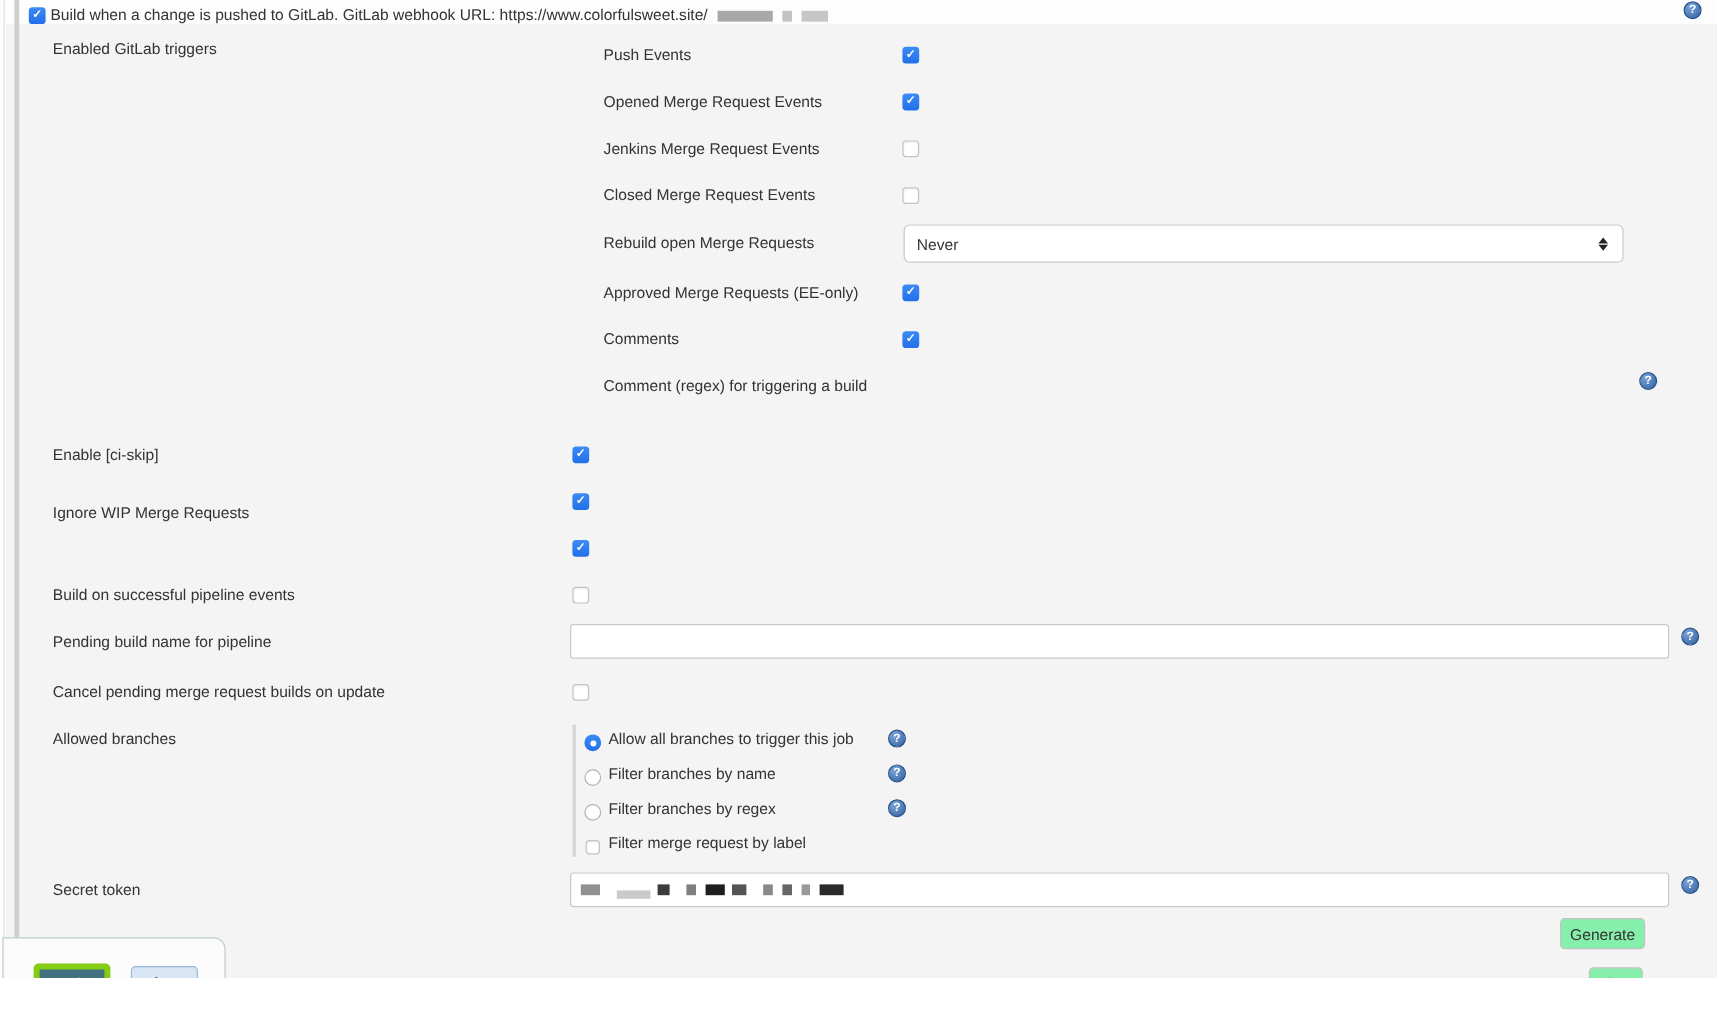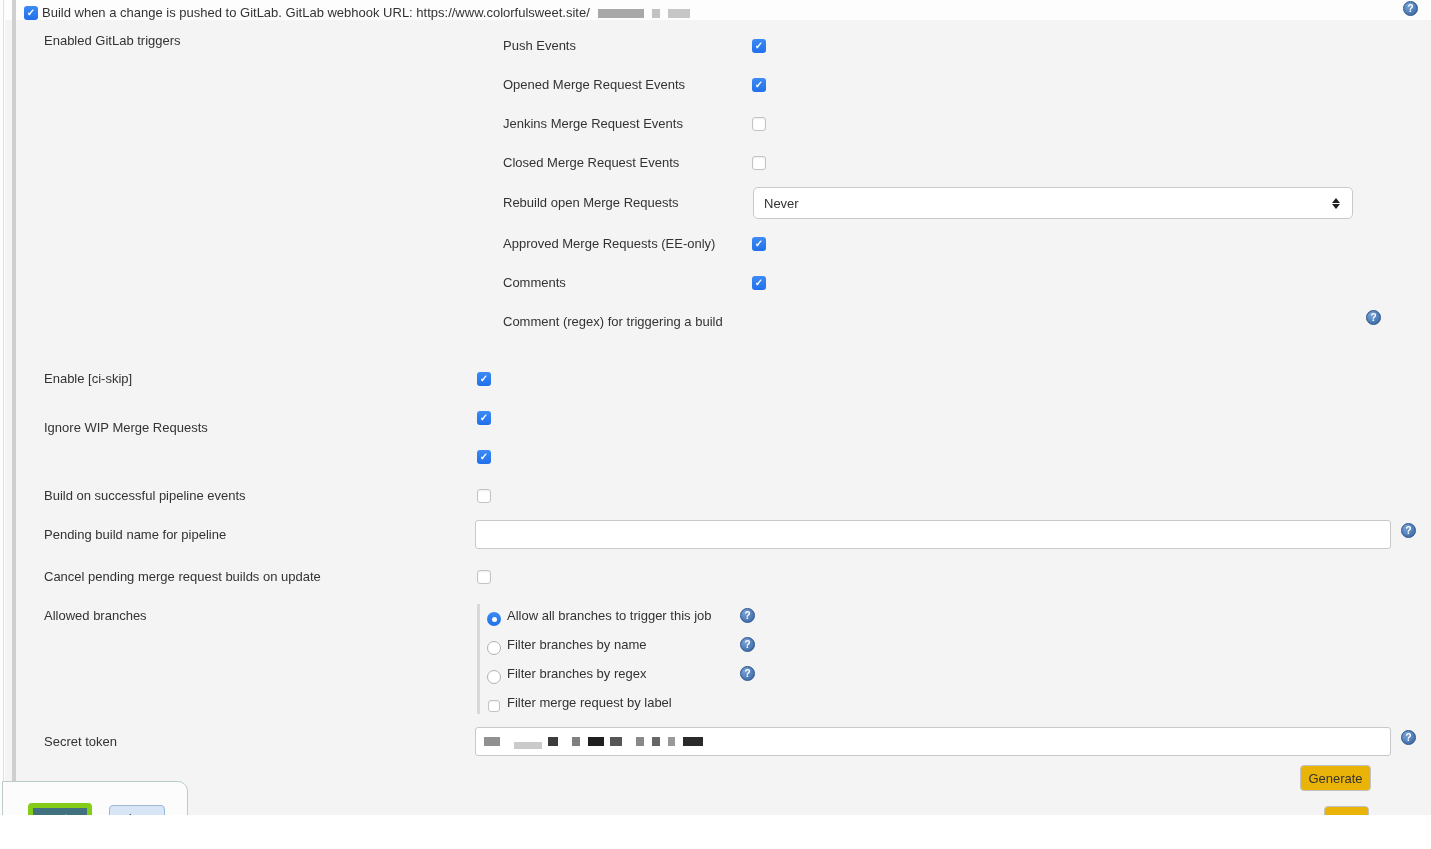--- a/index.html
+++ b/index.html
@@ -34,21 +34,21 @@
   .text-input { background:#fff; border:1px solid #c9c9c9; border-radius:3px; height:29px;
                 padding:0 8px; font-size:13px; color:#222; font-family:"Liberation Sans", sans-serif; }
 
   .select { background:#fff; border:1px solid #c9c9c9; border-radius:5px; height:32px;
             display:flex; align-items:center; padding:0 10px; justify-content:space-between; }
   .stepper { display:flex; flex-direction:column; align-items:center; gap:1px; margin-right:2px; }
   .stepper i { display:block; width:0; height:0; border-left:4px solid transparent; border-right:4px solid transparent; }
   .stepper .up { border-bottom:5px solid #222; }
   .stepper .down { border-top:5px solid #222; }
 
-  .gbtn { background:#eab308; border:1px solid #c2c2c2; border-radius:4px; color:#333;
+  .gbtn { background:#86efac; border:1px solid #c2c2c2; border-radius:4px; color:#333;
           font-size:13px; font-family:"Liberation Sans", sans-serif; display:flex; align-items:center; justify-content:center; cursor:pointer;text-align:center; }
 
   .divider-v { background:#d8d8d8; }
 
   .redact { display:inline-block; height:9px; }
 
   .panel { position:absolute; left:2px; top:781px; width:186px; height:70px; background:#fbfcfb;
            border:1px solid #b9cec2; border-top-right-radius:10px; }
   .btn-save { background:#41707e; border:5px solid #84cc16; border-radius:4px; color:#fef9c3; font-size:13px;
               display:flex; align-items:center; justify-content:center; cursor:pointer; font-family:"Liberation Sans", sans-serif; }

